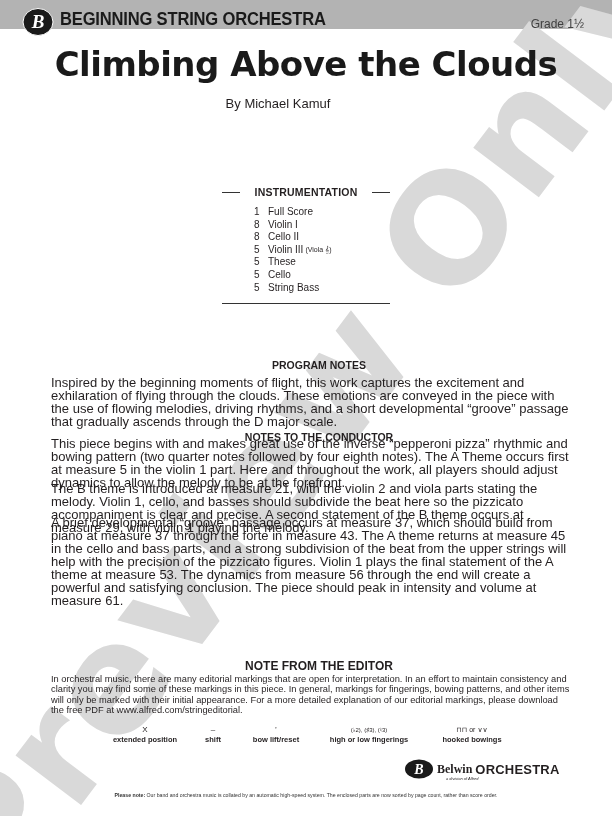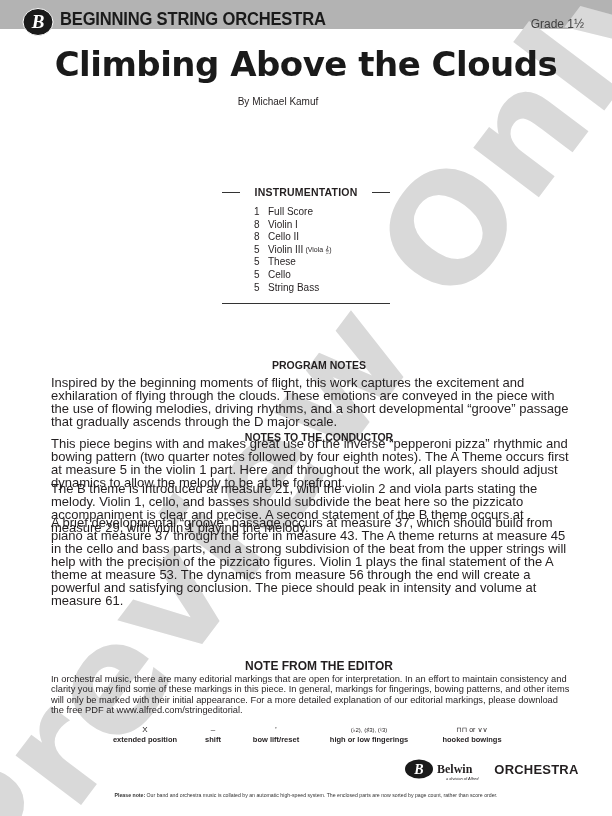--- a/index.html
+++ b/index.html
@@ -40,21 +40,21 @@
 
   .content { position: absolute; left: 0; top: 0; width: 612px; height: 816px; z-index: 2; }
 
   .title {
     position: absolute; left: 0; width: 612px; top: 44px; text-align: center;
     font-family: "DejaVu Sans", sans-serif; font-weight: bold; font-size: 34px;
     letter-spacing: -0.5px; color: #1a1a1a;
   }
   .composer {
     position: absolute; left: 0; width: 556px; top: 96px; text-align: center;
-    font-size: 10px; color: #231f20;
+    font-size: 13px; color: #231f20;
   }
 
   .instr-head {
     position: absolute; left: 222px; width: 168px; top: 186px;
     display: flex; align-items: center; gap: 15px;
   }
   .instr-head .rule { flex: 1; height: 1px; background: #333; }
   .instr-head .label { font-weight: bold; font-size: 10.5px; letter-spacing: 0.2px; }
 
   .instr-list {
@@ -84,21 +84,21 @@
     position: absolute; text-align: center; transform: translateX(-50%);
   }
   .mark .sym { font-size: 8px; line-height: 10px; height: 10px; }
   .mark .lbl { font-size: 7.5px; font-weight: bold; }
 
   .belwin {
     position: absolute; left: 404px; top: 758px; display: flex; align-items: center; gap: 3px;
   }
   .belwin .swash { width: 30px; height: 22px; }
   .belwin .bw-name { font-family: "Liberation Serif", serif; font-weight: bold; font-size: 12px; }
-  .belwin .orch { font-family: "Liberation Sans", sans-serif; font-weight: bold; font-size: 13px; letter-spacing: 0.2px; margin-left: 19px; }
+  .belwin .orch { font-family: "Liberation Sans", sans-serif; font-weight: bold; font-size: 13px; letter-spacing: 0.2px; }
   .belwin .division { position: absolute; left: 42px; top: 18px; font-size: 4px; font-style: italic; }
 
   .footer-note {
     position: absolute; left: 0; width: 612px; top: 792px; text-align: center; font-size: 5.2px; color: #333;
   }
   .footer-note b { font-weight: bold; }
 </style>
 </head>
 <body>
 

